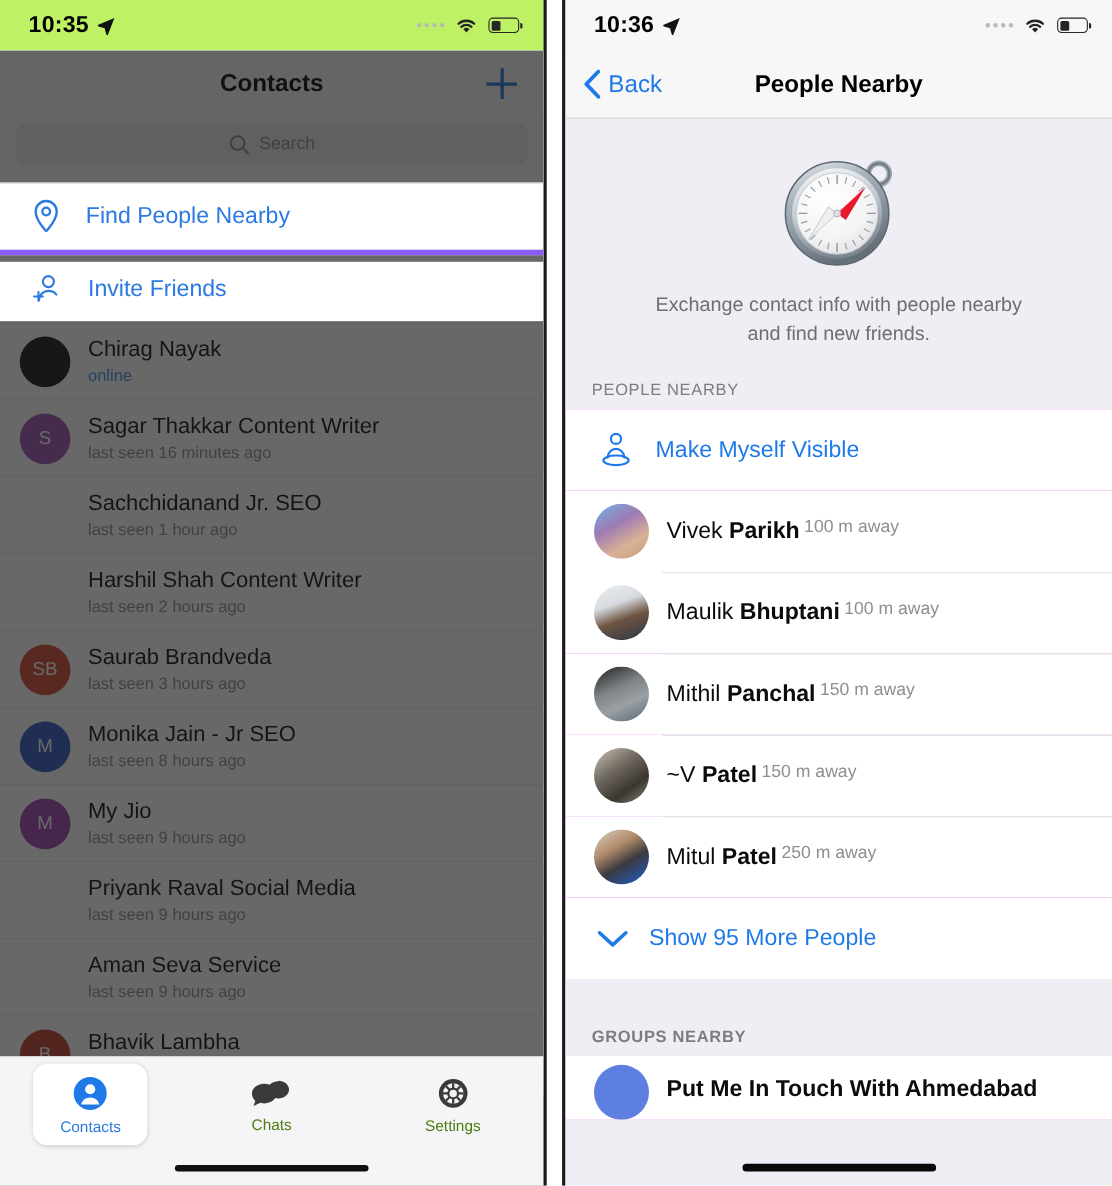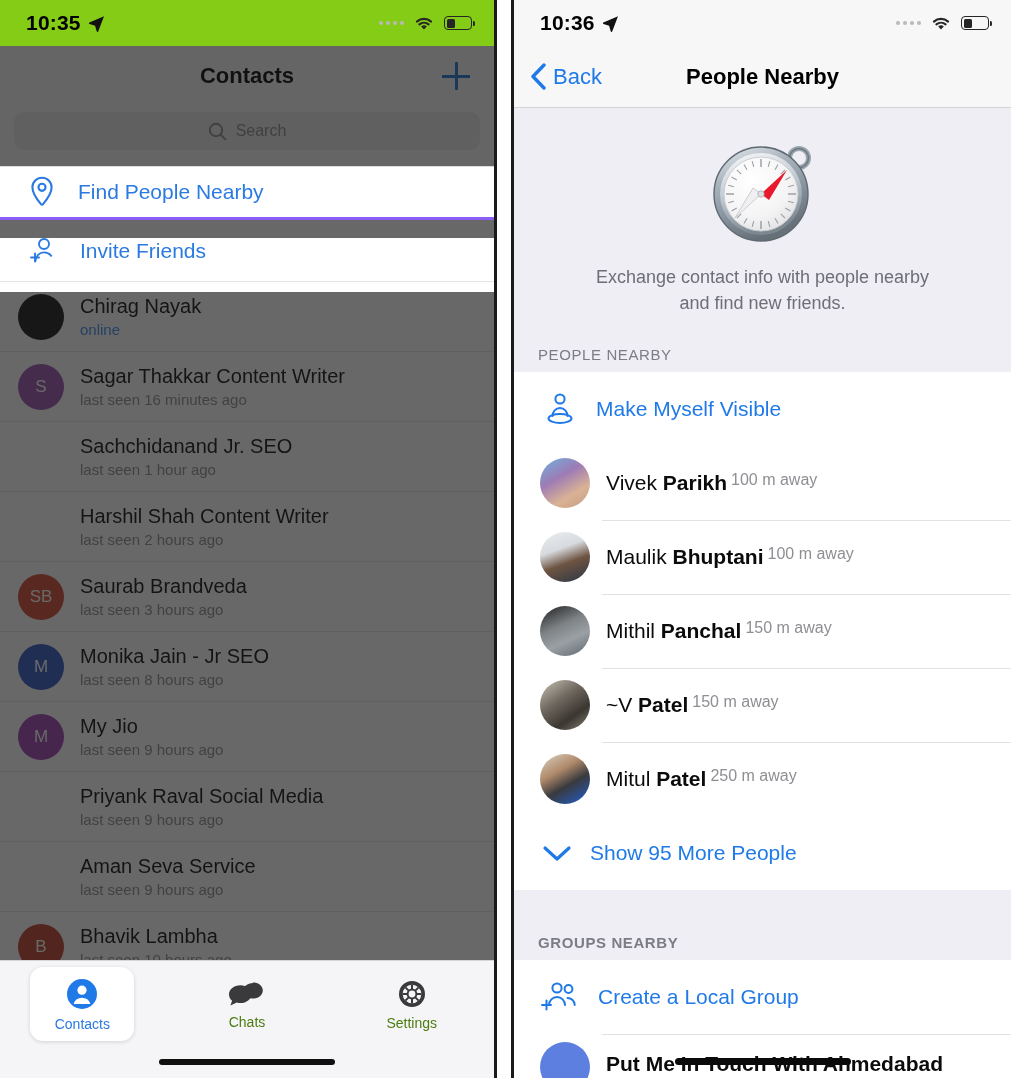--- a/index.html
+++ b/index.html
@@ -62,23 +62,23 @@
   .l-plus::after  { top:0; left:12.5px; height:28px; width:3px; }
 
   .l-searchwrap { background:#f7f7f8; padding: 6px 14px 16px; }
   .l-search {
     height: 38px; background:#e6e6e8; border-radius: 10px;
     display:flex; align-items:center; justify-content:center; gap:9px;
   }
   .l-search-ph { font-size:16px; color:#8b8b90; }
 
   .l-row-find {
-    background:#ffffff; height: 54px; display:flex; align-items:center;
+    background:#ffffff; height: 66px; display:flex; align-items:center;
     padding-left: 28px; gap: 22px;
-    border-top: 1px solid #dcdce0; border-bottom: 3px solid #8b5cf6;
+    border-top: 1px solid #dcdce0; border-bottom: 5px solid #8b5cf6;
   }
   .l-row-find .lbl { font-size: 21px; color:#2a7ae2; }
 
   .l-row-invite {
     background:#fff; height: 62px; display:flex; align-items:center;
     padding-left: 28px; gap: 22px; border-bottom: 1px solid #e4e4e6;
   }
   .l-row-invite .lbl { font-size: 21px; color:#2a7ae2; }
 
   .contact {
@@ -173,21 +173,21 @@
   }
   .cut-row { overflow:hidden; }
 </style>
 </head>
 <body>
 
 <div class="stage">
 
   <div class="phone phone-left">
 
-    <div class="statusbar" style="background:#84cc16;">
+    <div class="statusbar" style="background:#bef264;">
       <div class="sb-time">
         <span>10:35</span>
         <svg class="loc-arrow" width="17" height="17" viewBox="0 0 17 17">
           <path d="M16 1.3 1.4 7.6c-.7.3-.6 1.3.1 1.5l5.6 1.6 1.6 5.6c.2.7 1.2.8 1.5.1z" fill="#111"></path>
         </svg>
       </div>
       <div class="sb-right">
         <span class="dots">
             <i></i>
             <i></i>
@@ -546,31 +546,20 @@
           </svg>
           <span class="lbl">Show 95 More People</span>
         </div>
       </div>
 
       <div class="gap-band"></div>
 
       <div class="sect-head" style="padding-top:14px;font-weight:bold;">GROUPS NEARBY</div>
 
       <div class="r-list">
-        <div class="r-row r-action">
-          <svg width="42" height="34" viewBox="0 0 42 34">
-            <circle cx="17" cy="8" r="4.6" fill="none" stroke="#1f7ae8" stroke-width="2"></circle>
-            <circle cx="28.5" cy="9" r="3.9" fill="none" stroke="#1f7ae8" stroke-width="2"></circle>
-            <path d="M9 25c0-4.4 3.6-8 8-8s8 3.6 8 8" fill="none" stroke="#1f7ae8" stroke-width="2" stroke-linecap="round"></path>
-            <path d="M27.5 18c4 0 7.2 3.2 7.2 7" fill="none" stroke="#1f7ae8" stroke-width="2" stroke-linecap="round"></path>
-            <line x1="2" y1="25" x2="11" y2="25" stroke="#1f7ae8" stroke-width="2" stroke-linecap="round"></line>
-            <line x1="6.5" y1="20.5" x2="6.5" y2="29.5" stroke="#1f7ae8" stroke-width="2" stroke-linecap="round"></line>
-          </svg>
-          <span class="lbl">Create a Local Group</span>
-        </div>
         <div class="r-row cut-row" style="min-height:44px;align-items:flex-start;padding-top:8px;">
           <span class="p-av" style="background:#5d7fe0;"></span>
           <span class="p-name" style="font-weight:bold;padding-top:10px;">Put Me In Touch With Ahmedabad</span>
         </div>
       </div>
 
       <div class="r-home-ind"></div>
     </div>
   </div>
 

